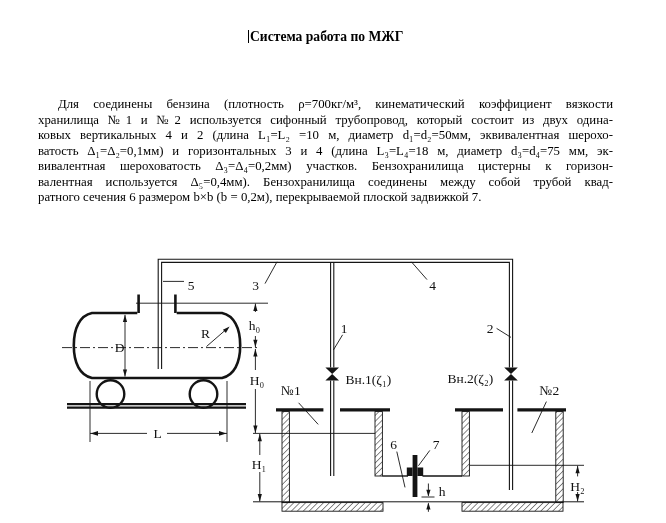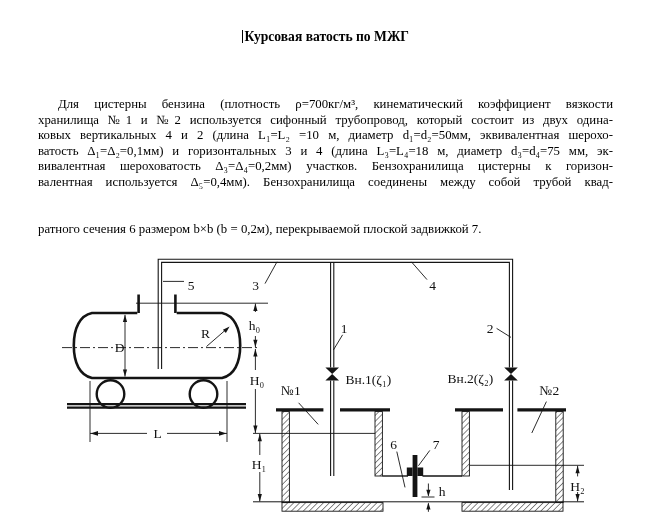--- a/index.html
+++ b/index.html
@@ -7,36 +7,36 @@
         font-family:"Liberation Serif","DejaVu Serif",serif;color:#000;}
   .doc-title{position:absolute;left:38px;width:575px;text-align:center;font-weight:bold;
              font-size:13.6px;line-height:16px;}
   .t1{top:29px;}
   .t2{top:63px;}
   .caret{display:inline-block;width:1.4px;height:13px;background:#000;margin-right:1px;
          vertical-align:-2px;}
   .para{position:absolute;left:38px;top:97px;width:575px;font-size:12.8px;}
   .pline{height:15.5px;line-height:15.5px;text-align:justify;text-align-last:justify;}
   .pline.first{text-indent:20px;}
-  .pline.last{text-align-last:left;margin-top:32px;}
+  .pline.last{text-align-last:left;}
   .diagram{position:absolute;left:0;top:250px;width:666px;height:273px;}
   svg text{font-family:"Liberation Serif","DejaVu Serif",serif;font-size:13.5px;fill:#111;}
 </style>
 </head>
 <body>
 
 <div class="page">
 
   <div class="doc-title t1">
-    <span class="caret"></span><span>Курсовая ватость по МЖГ</span>
+    <span class="caret"></span><span>Система работа по МЖГ</span>
   </div>
 
 
   <div class="para">
-    <div class="pline first">Для цистерны бензина (плотность ρ=700кг/м³, кинематический коэффициент вязкости</div>
+    <div class="pline first">Для соединены бензина (плотность ρ=700кг/м³, кинематический коэффициент вязкости</div>
     <div class="pline">хранилища №1 и №2 используется сифонный трубопровод, который состоит из двух одина-</div>
     <div class="pline">ковых вертикальных 4 и 2 (длина L₁=L₂ =10 м, диаметр d₁=d₂=50мм, эквивалентная шерохо-</div>
     <div class="pline">ватость Δ₁=Δ₂=0,1мм) и горизонтальных 3 и 4 (длина L₃=L₄=18 м, диаметр d₃=d₄=75 мм, эк-</div>
     <div class="pline">вивалентная шероховатость Δ₃=Δ₄=0,2мм) участков. Бензохранилища цистерны к горизон-</div>
     <div class="pline">валентная используется Δ₅=0,4мм). Бензохранилища соединены между собой трубой квад-</div>
     <div class="pline last">ратного сечения 6 размером b×b (b = 0,2м), перекрываемой плоской задвижкой 7.</div>
   </div>
 
   <svg class="diagram" viewBox="0 250 666 273" xmlns="http://www.w3.org/2000/svg">
     <defs>

